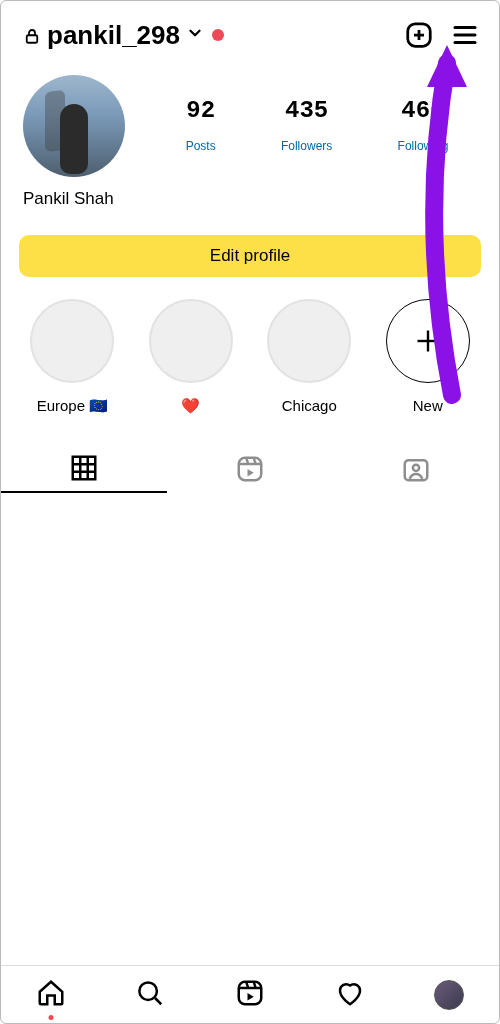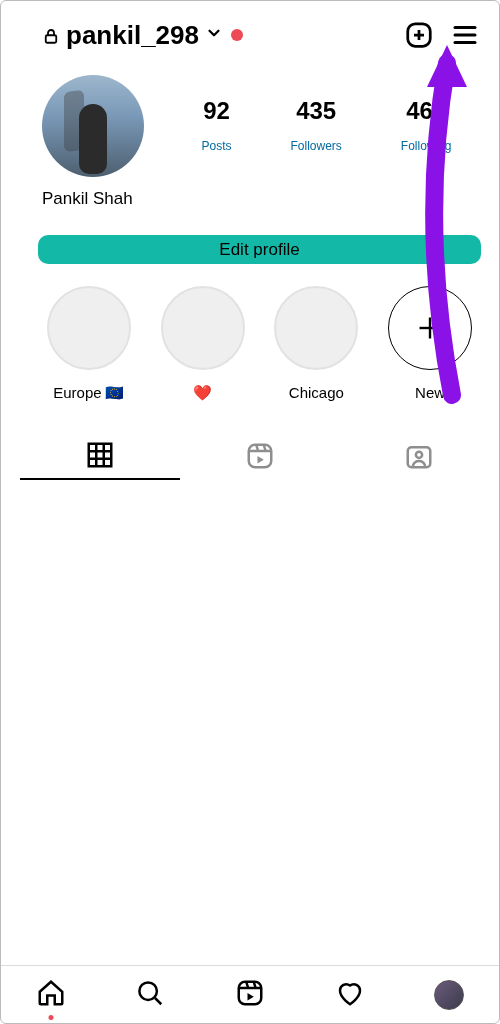--- a/index.html
+++ b/index.html
@@ -1,42 +1,42 @@
 <!DOCTYPE html>
 <html><head>
 <meta charset="utf-8">
 <style>
   * { margin:0; padding:0; box-sizing:border-box; -webkit-font-smoothing:antialiased; }
   body { font-family:-apple-system,"Helvetica Neue",Arial,sans-serif; background:#fff; }
-  .frame { width:500px; height:1024px; border:1px solid #bbb; border-radius:6px; margin:0 auto; position:relative; background:#fff; overflow:hidden;padding-left:19px; }
+  .frame { width:500px; height:1024px; border:1px solid #bbb; border-radius:6px; margin:0 auto; position:relative; background:#fff; overflow:hidden; }
 
   
   .topbar { display:flex; align-items:center; padding:18px 18px 4px 22px; }
   .lock-icon { width:18px; height:20px; margin-right:6px; }
   .username { font-size:26px; font-weight:700; color:#000; }
   .chevron { margin:0 6px; }
   .dot-indicator { width:12px; height:12px; border-radius:50%; background:#ed4956; margin-left:2px; }
   .spacer { flex:1; }
   .square-plus, .hamburger { width:32px; height:32px; display:flex; align-items:center; justify-content:center; margin-left:14px; }
 
   
   .profile-row { display:flex; align-items:center; padding:20px 18px 0 22px; }
   .avatar { width:102px; height:102px; border-radius:50%; background:linear-gradient(180deg,#9db6cc 0%,#7a99b8 40%,#4d5f6f 100%); position:relative; overflow:hidden; flex-shrink:0; }
   .avatar::after { content:""; position:absolute; left:50%; top:28%; transform:translateX(-50%); width:28px; height:70px; background:#2b2b2b; border-radius:14px 14px 10px 10px; }
   .avatar::before { content:""; position:absolute; left:22%; top:16%; width:20px; height:60px; background:rgba(60,60,60,0.38); border-radius:6px; transform:skewY(-6deg); }
 
   .stats { flex:1; display:flex; justify-content:space-around; text-align:center; margin-left:28px; }
-  .stat-num { font-size:24px; font-weight:700; line-height:1; margin-bottom:16px; }
+  .stat-num { font-size:24px; font-weight:700; line-height:1; margin-bottom:16px;font-family:Liberation Mono, monospace; }
   .stat-label { font-size:12px; color:#0369a1; }
 
   .display-name { font-size:17px; padding:12px 22px 0 22px; }
 
   
   .action-row { display:flex; gap:10px; padding:26px 18px 0 18px; }
-  .pill-btn { flex:1; background:#14b8a6; border:none; border-radius:10px; height:29px; font-size:17px; font-weight:500; color:#000; display:flex; align-items:center; justify-content:center; }
+  .pill-btn { flex:1; background:#fde047; border:none; border-radius:10px; height:42px; font-size:17px; font-weight:500; color:#000; display:flex; align-items:center; justify-content:center; }
 
   
   .highlights { display:flex; padding:22px 12px 0 12px; justify-content:flex-start; }
   .highlight { width:25%; display:flex; flex-direction:column; align-items:center; }
   .hl-circle { width:84px; height:84px; border-radius:50%; background:#efefef; border:2px solid #e2e2e2; }
   .hl-new { background:#fff; border:1.5px solid #000; display:flex; align-items:center; justify-content:center; }
   .hl-label { font-size:15px; margin-top:14px; color:#000; white-space:nowrap; }
 
   
   .tabs { display:flex; margin-top:30px; }

